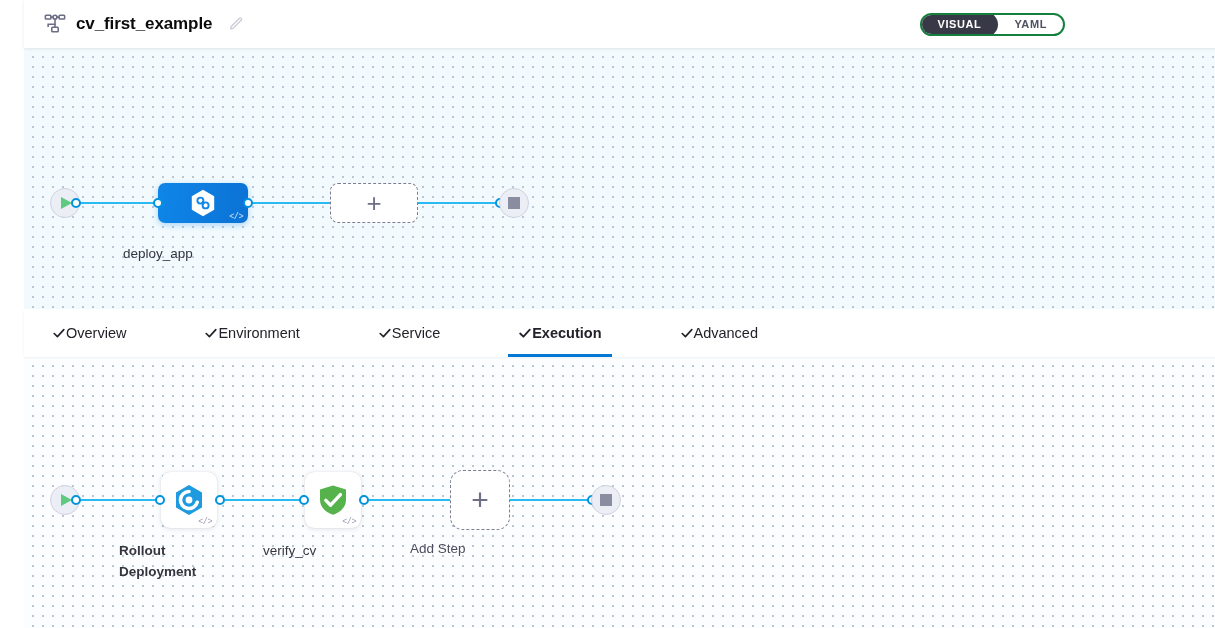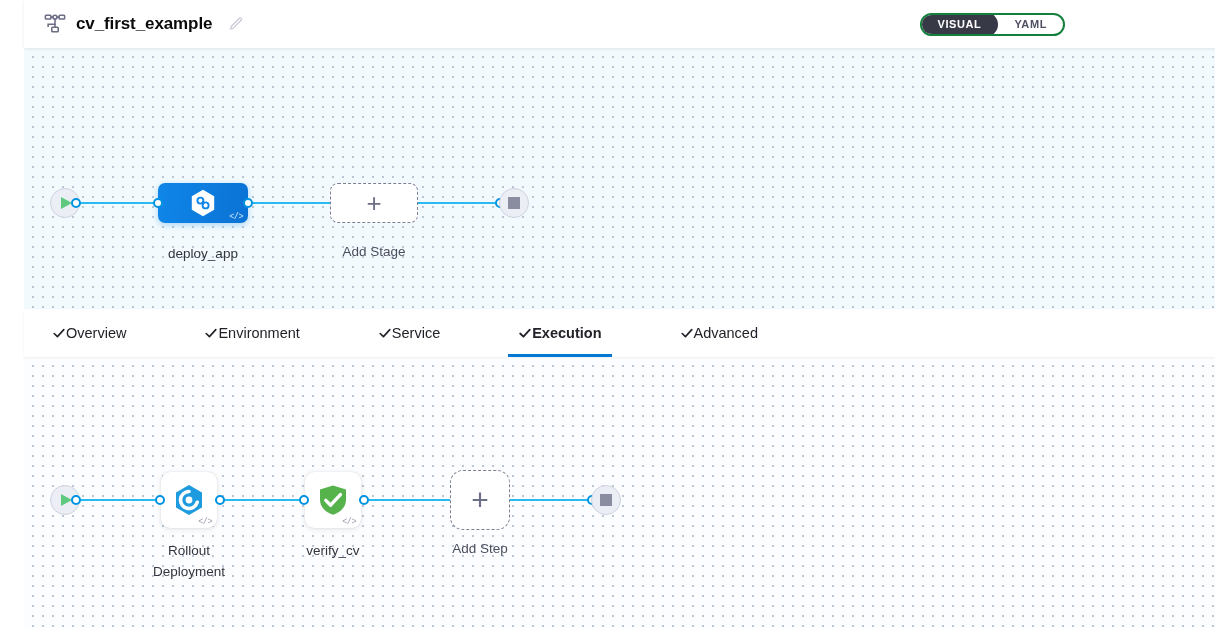--- a/index.html
+++ b/index.html
@@ -135,21 +135,21 @@
     background: #ffffff; border: 1.7px dashed #7b7d93;
     display: flex; align-items: center; justify-content: center;
     cursor: pointer; position: relative;
   }
   .add-stage-box { width: 88px; height: 40px; border-radius: 8px; }
   .add-step-box  { width: 60px; height: 60px; border-radius: 13px; }
   .plus-glyph { color: #6d6f86; font-size: 26px; line-height: 1; font-weight: 300; }
   .add-step-box .plus-glyph { font-size: 30px; }
 
   .node-label {
-    position: absolute; text-align: center;
+    position: absolute; 
     font-size: 13.5px; color: #34353f; line-height: 21px;
     white-space: pre-line; pointer-events: none;
   }
   .add-label { color: #4b4d5e; }
 </style>
 </head>
 <body>
 
 <div class="app">
 
@@ -212,21 +212,20 @@
     </div>
     <div class="port" style="left:129px; top:150px;"></div>
     <div class="port" style="left:219px; top:150px;"></div>
     <div class="node-label" style="left:99px; top:195px; width:160px;">deploy_app</div>
 
     <div class="node" style="left:306px; top:135px;">
       <div class="add-box add-stage-box">
         <span class="plus-glyph">+</span>
       </div>
     </div>
-    <div class="node-label add-label" style="left:270px; top:193px; width:160px;">Add Stage</div>
 
     <div class="port" style="left:471px; top:150px;"></div>
     <div class="node" style="left:475px; top:140px;">
       <div class="terminal">
         <div class="stop-sq"></div>
       </div>
     </div>
   </div>
 
   <div class="tabbar">
@@ -285,21 +284,21 @@
             <path d="M17 8.5a8.5 8.5 0 1 1-8.2 10.8" fill="none" stroke="#1e9bde" stroke-width="0"></path>
             <circle cx="17" cy="17" r="3.4" fill="#ffffff"></circle>
             <path d="M22.6 10.6l2.6 1.1-1.2 2.7z" fill="#1e9bde"></path>
           </svg>
         </span>
         <span class="code-badge on-white">&lt;/&gt;</span>
       </div>
     </div>
     <div class="port" style="left:131px; top:138px;"></div>
     <div class="port" style="left:191px; top:138px;"></div>
-    <div class="node-label" style="left:95px; top:183px; width:140px;">Rollout
+    <div class="node-label" style="left:95px; top:183px; width:140px;font-weight:bold;">Rollout
 Deployment</div>
 
     <div class="node" style="left:281px; top:115px;">
       <div class="step-card">
         <span>
           <svg viewBox="0 0 34 34">
             <path d="M17 2.4 30 6.6v10.1c0 7.1-5.3 12.6-13 15-7.7-2.4-13-7.9-13-15V6.6z" fill="#56b24b"></path>
             <path d="M9.8 17.4 14.6 22.2 24.4 11.6" fill="none" stroke="#ffffff" stroke-width="3.4" stroke-linecap="round" stroke-linejoin="round"></path>
           </svg>
         </span>

